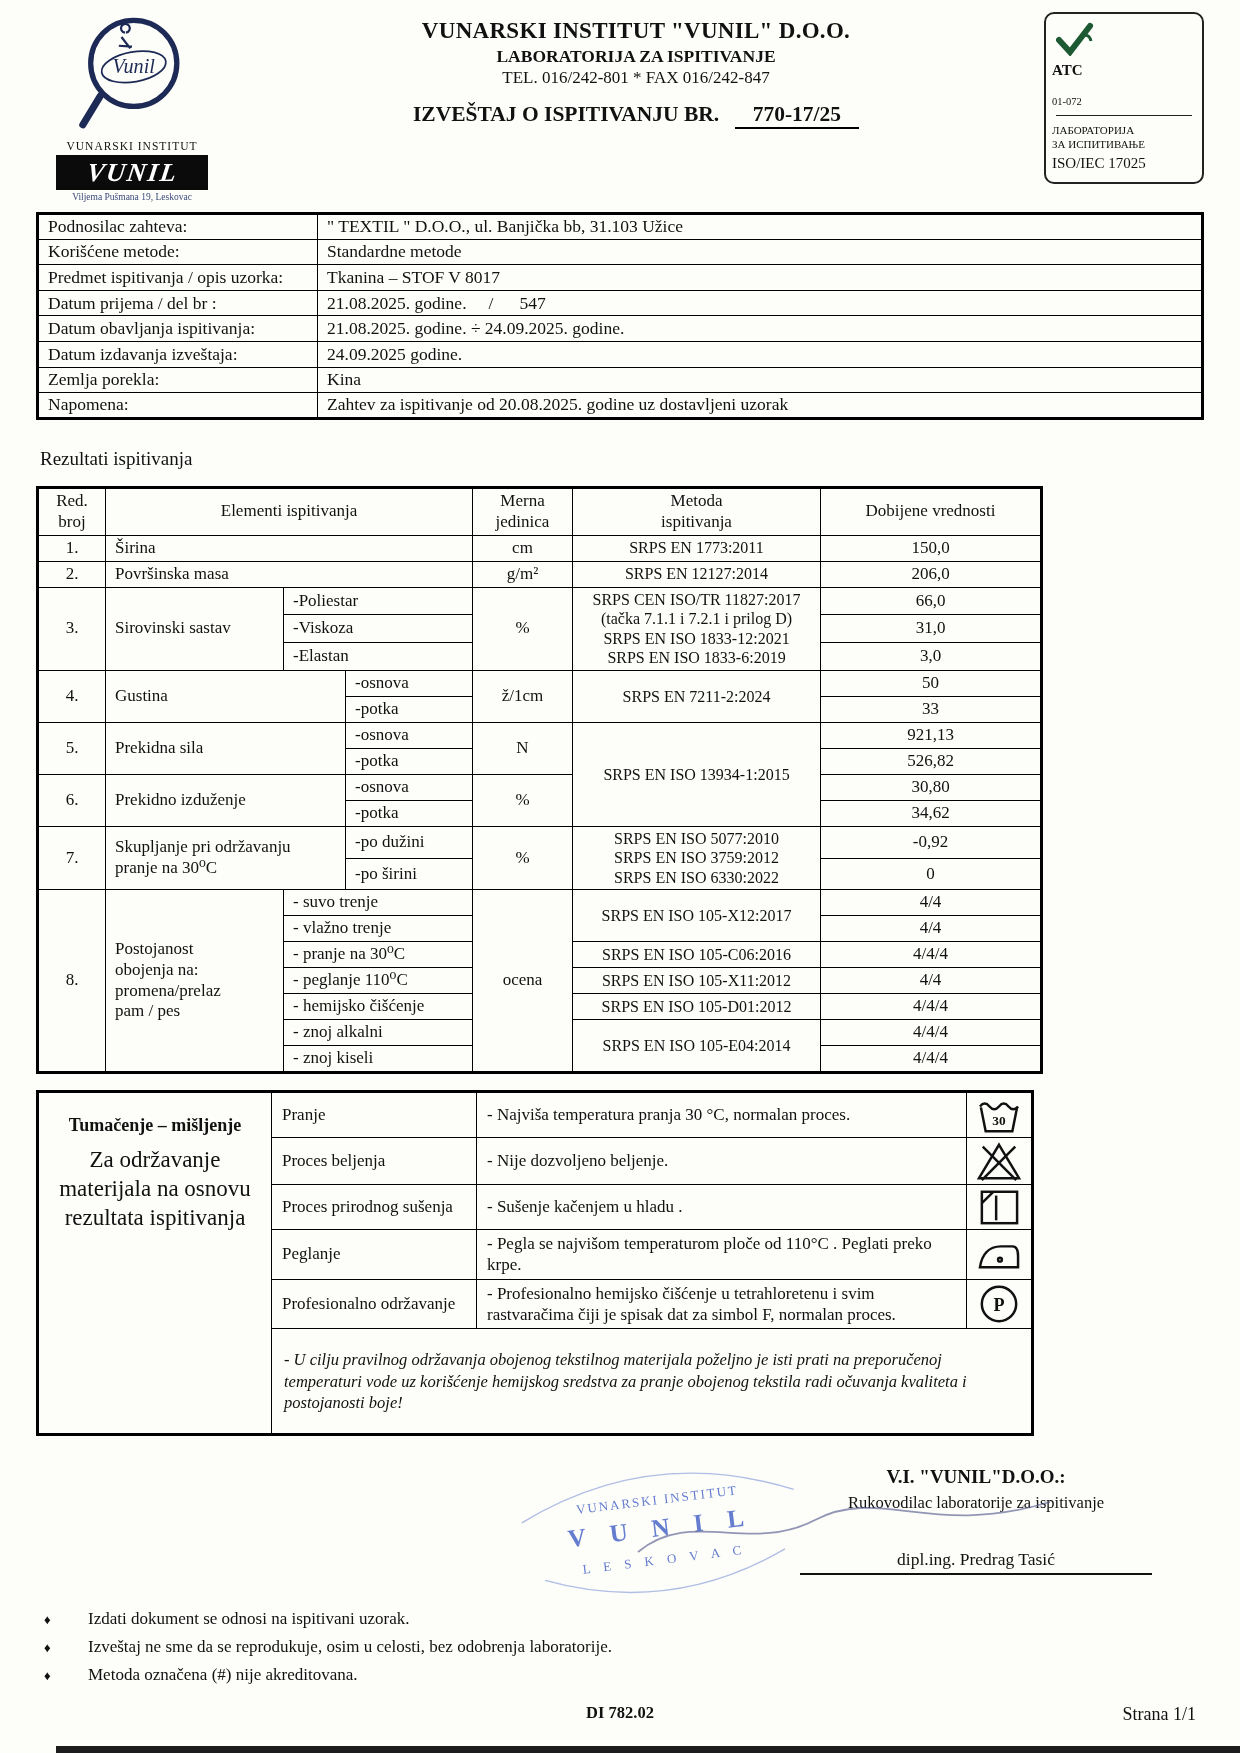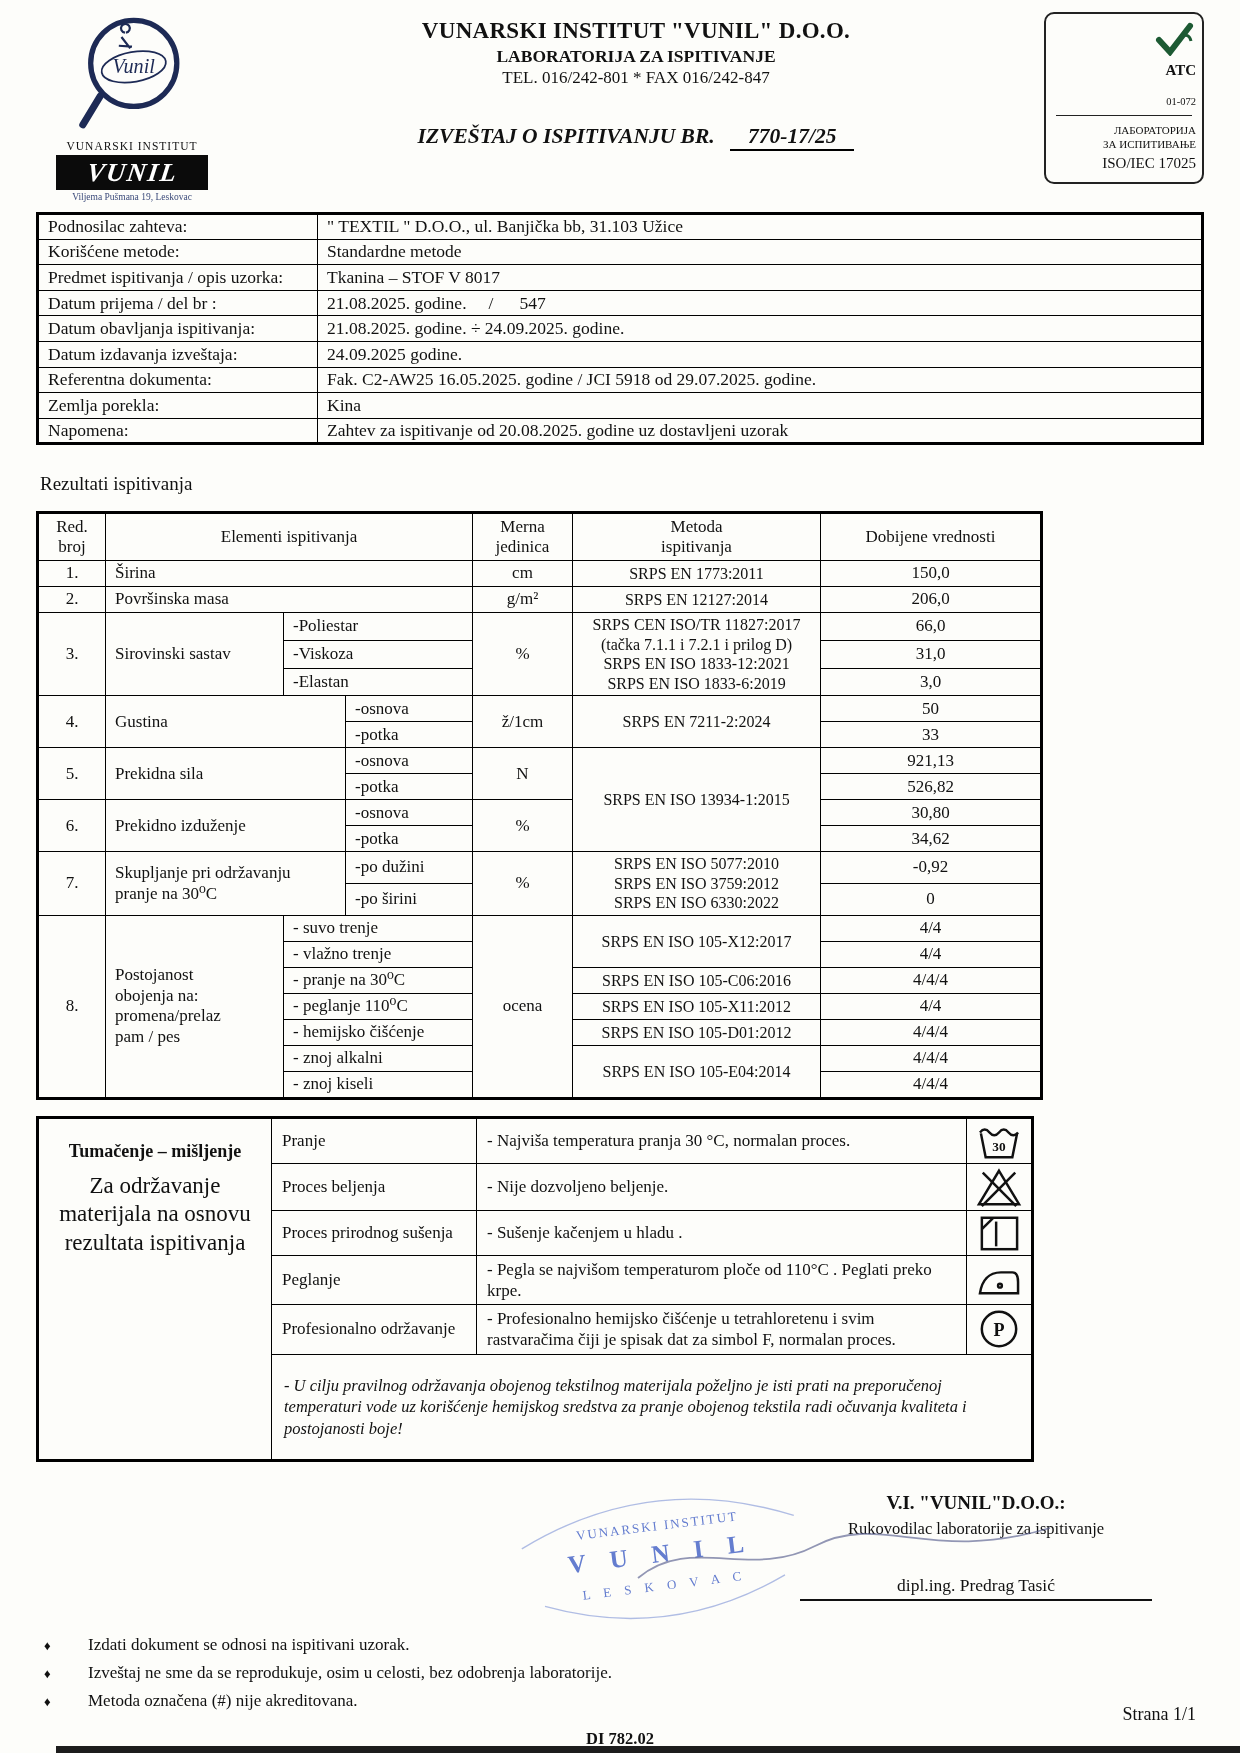--- a/index.html
+++ b/index.html
@@ -8,27 +8,27 @@
   .page{width:1240px;height:1753px;background:#fdfdfa;position:relative;padding:12px 36px;overflow:hidden;margin:0 auto}
 
   
   .header{display:flex;align-items:flex-start}
   .logo-col{width:192px;flex:0 0 192px;text-align:center}
   .center-col{flex:1;text-align:center;padding-top:6px}
   .atc-col{width:160px;flex:0 0 160px}
   .org-name{font-size:23px;font-weight:bold;letter-spacing:.3px}
   .lab-line{font-size:17.5px;font-weight:bold;margin-top:2px}
   .addr-line,.tel-line{font-size:17px;margin-top:1px}
-  .report-line{margin-top:36px;font-size:21.5px;font-weight:bold;font-style:italic}
+  .report-line{margin-top:14px;font-size:21.5px;font-weight:bold;}
   .report-number{display:inline-block;border-bottom:2.5px solid #000;padding:0 18px;margin-left:10px}
   .inst-small{font-size:11.5px;letter-spacing:1px;margin-top:2px}
   .wordmark-box{width:152px;height:35px;background:#0b0b0b;margin:3px auto 0;display:flex;align-items:center;justify-content:center}
   .wordmark{color:#fff;font-weight:bold;font-style:italic;font-size:26px;letter-spacing:2px;transform:skewX(-8deg)}
   .logo-caption{font-size:9.5px;color:#3b4a7a;margin-top:2px}
-  .atc-box{border:2px solid #222;border-radius:10px;padding:8px 6px 10px;text-align:right;min-height:172px}
+  .atc-box{border:2px solid #222;border-radius:10px;padding:8px 6px 10px;text-align:left;min-height:172px}
   .atc-label{font-size:15px;font-weight:bold;margin-top:2px}
   .atc-number{font-size:10.5px;margin-top:17px}
   .atc-div{border-top:1.5px solid #222;margin:8px 4px}
   .atc-lab{font-size:11px;font-weight:normal;line-height:1.25}
   .atc-iso{font-size:15px;margin-top:3px}
 
   
   table{border-collapse:collapse}
   .info{table-layout:fixed;width:1168px;margin-top:10px;font-size:17.5px;border:3px solid #000}
   .info td{border:1.6px solid #000;height:25.6px;padding:1px 9px;vertical-align:middle}
@@ -139,24 +139,20 @@
           <td class="lbl">Datum prijema / del br :</td>
           <td>21.08.2025. godine.&nbsp;&nbsp;&nbsp;&nbsp;&nbsp;/&nbsp;&nbsp;&nbsp;&nbsp;&nbsp;&nbsp;547</td>
         </tr>
       <tr>
           <td class="lbl">Datum obavljanja ispitivanja:</td>
           <td>21.08.2025. godine. ÷ 24.09.2025. godine.</td>
         </tr>
       <tr>
           <td class="lbl">Datum izdavanja izveštaja:</td>
           <td>24.09.2025 godine.</td>
-        </tr>
-      <tr>
-          <td class="lbl">Referentna dokumenta:</td>
-          <td>Fak. C2-AW25 16.05.2025. godine  /  JCI  5918 od 29.07.2025. godine.</td>
         </tr>
       <tr>
           <td class="lbl">Zemlja porekla:</td>
           <td>Kina</td>
         </tr>
       <tr>
           <td class="lbl">Napomena:</td>
           <td>Zahtev za ispitivanje od 20.08.2025. godine uz dostavljeni uzorak</td>
         </tr>
     </tbody>

